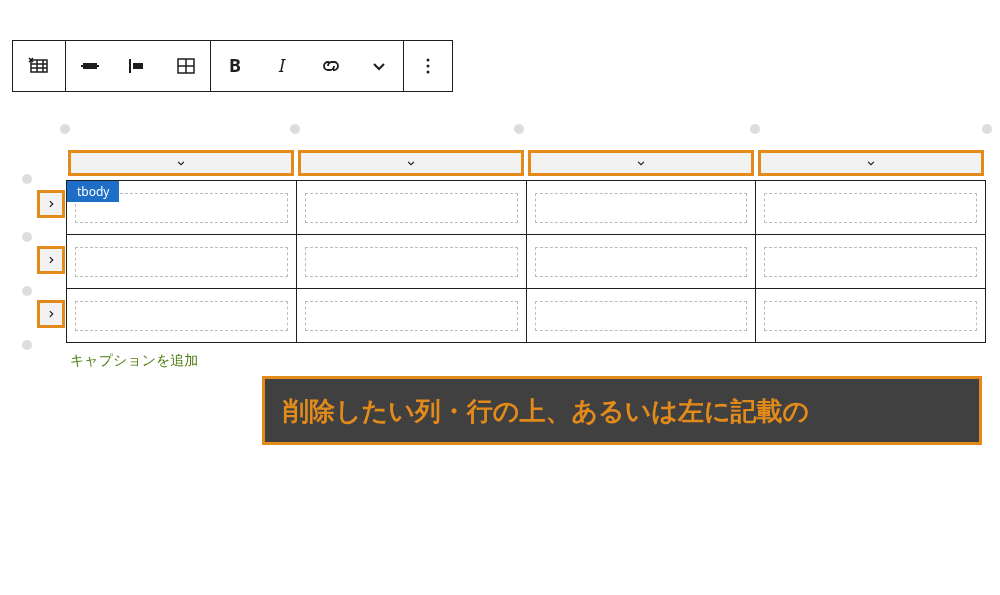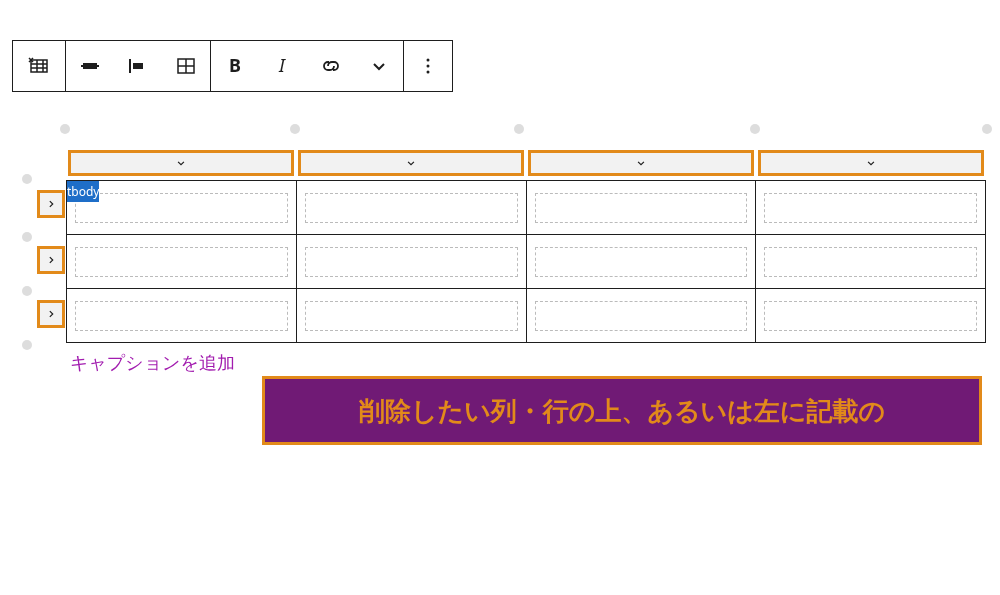--- a/index.html
+++ b/index.html
@@ -37,27 +37,27 @@
     .rh2{top:246px}
     .rh3{top:300px}
     
     
     .table-wrap{position:absolute;left:66px;top:180px;width:920px}
     table{width:100%;border-collapse:collapse;table-layout:fixed}
     td{border:1px solid #1e1e1e;height:54px;padding:8px;vertical-align:middle;position:relative}
     .cell-inner{border:1px dashed #bbb;height:30px;width:100%}
     
     
-    .tag{position:absolute;left:67px;top:181px;background:#1e6ec8;color:#fff;font-size:12px;padding:2px 0;z-index:5}
-    
-    
-    .caption{position:absolute;left:70px;top:350px;color:#a21caf;font-size:18px}
-    
-    
-    .callout{position:absolute;left:262px;top:376px;width:720px;border:3px solid #e28a1a;background:#701a75;padding:12px 18px;text-align:center}
+    .tag{position:absolute;left:67px;top:181px;background:#1e6ec8;color:#fff;font-size:12px;padding:2px 10px;z-index:5}
+    
+    
+    .caption{position:absolute;left:70px;top:350px;color:#4d7c0f;font-size:14px}
+    
+    
+    .callout{position:absolute;left:262px;top:376px;width:720px;border:3px solid #e28a1a;background:#404040;padding:12px 18px;}
     .callout-text{color:#e28a1a;font-size:26px;font-weight:700;line-height:1.5}
     
     
     .bg-text{position:absolute;left:10px;top:0;font-size:40px;font-weight:700;color:#1e1e1e;white-space:nowrap;overflow:hidden;width:720px;height:40px;letter-spacing:8px}
   </style>
 </head>
 <body>
 
 <div class="bg-text">　　　　　　　　　　　　</div>
 

